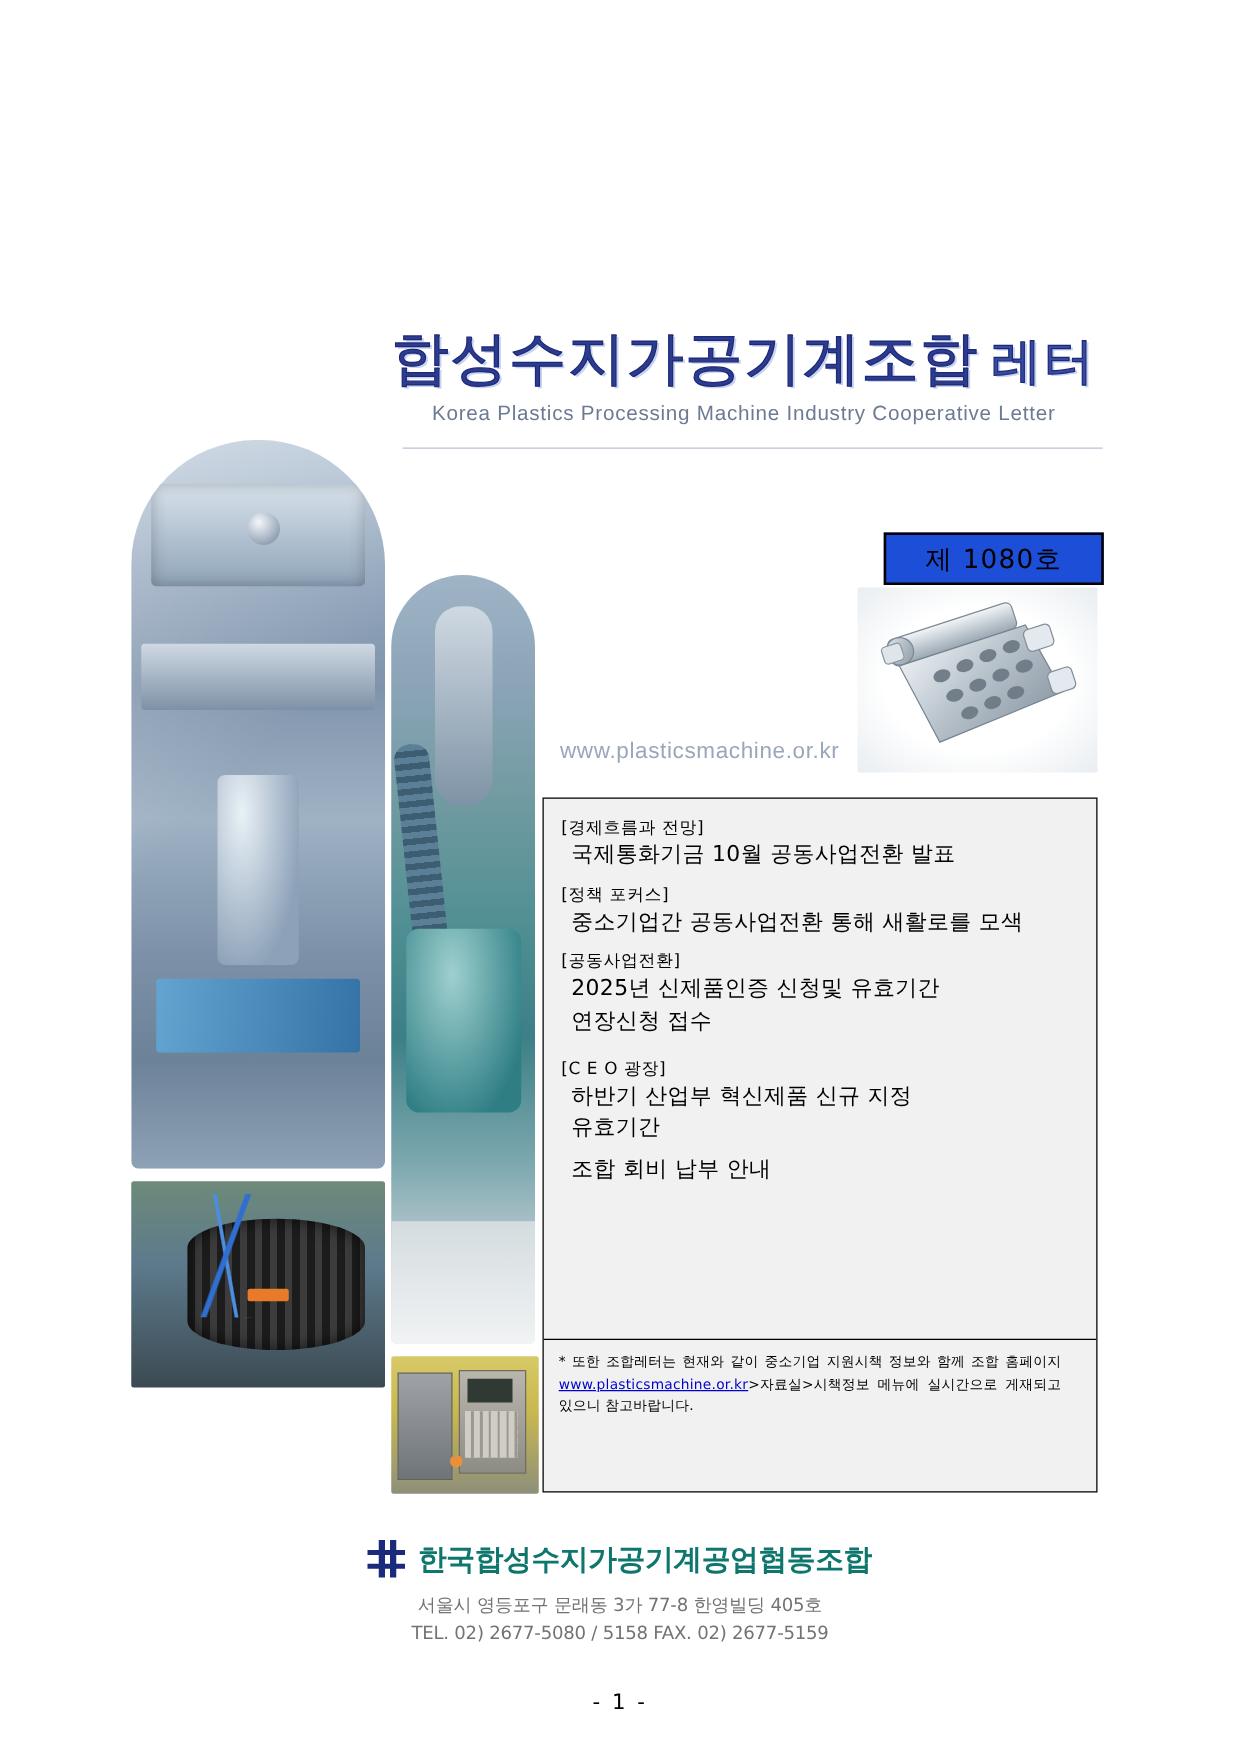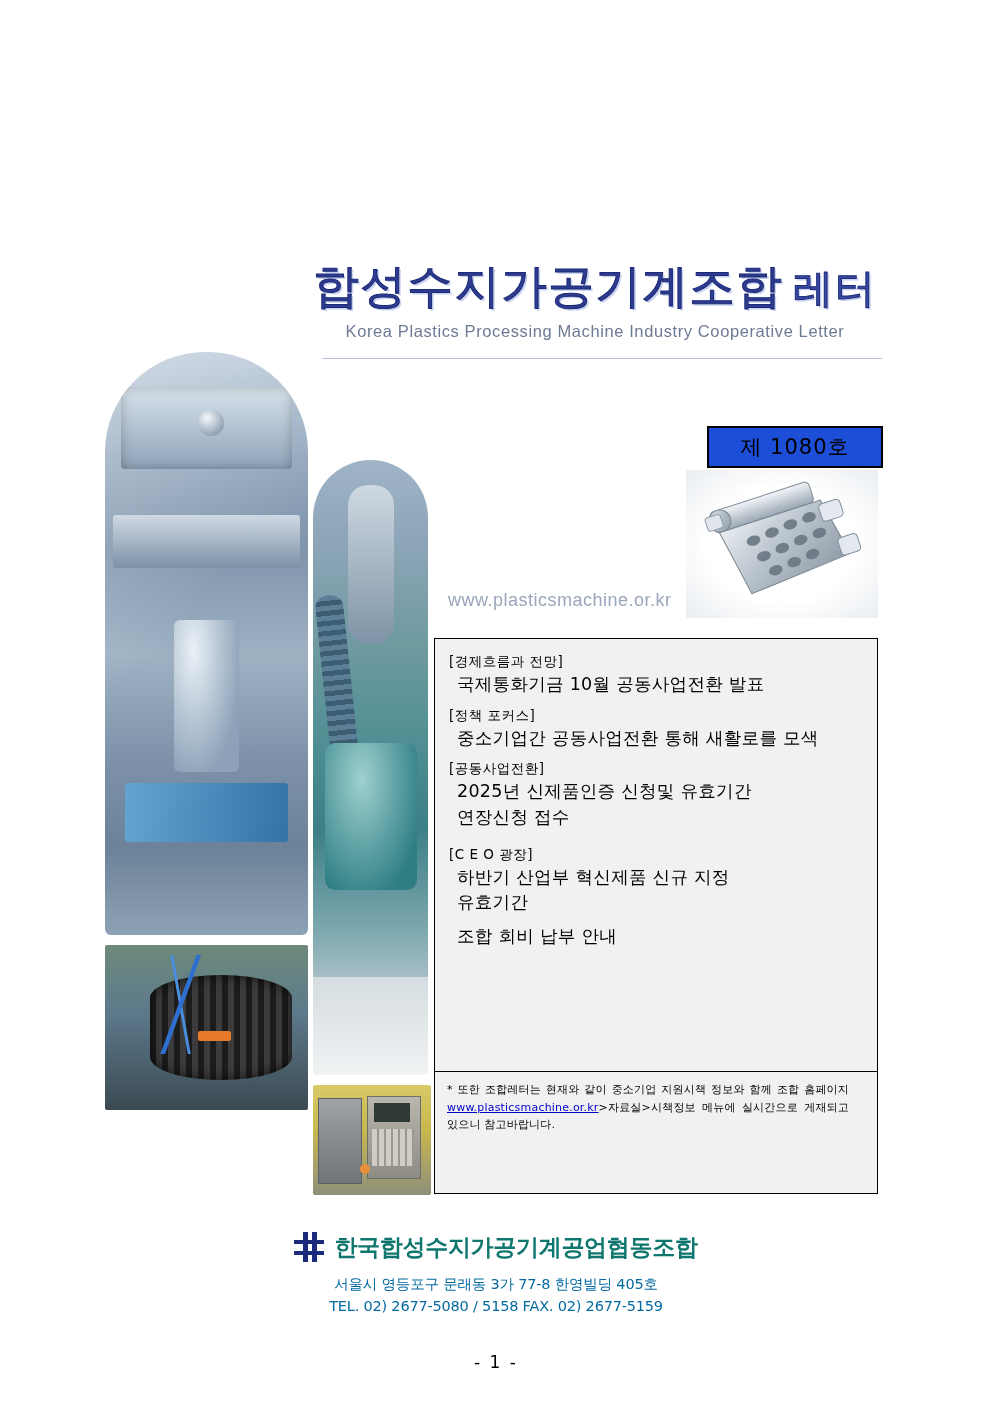--- a/index.html
+++ b/index.html
@@ -305,21 +305,21 @@
     position: absolute; background: #1b2a7a;
   }
   .logo-mark .v1 { left: 9px; top: 0; width: 5px; height: 30px; }
   .logo-mark .v2 { left: 18px; top: 0; width: 5px; height: 30px; }
   .logo-mark .h1 { left: 0; top: 8px; width: 30px; height: 4px; }
   .logo-mark .h2 { left: 0; top: 19px; width: 30px; height: 4px; }
   .footer-addr {
     margin-top: 7px;
     font-family: "DejaVu Sans", sans-serif;
     font-size: 14.5px;
-    color: #0369a1;
+    color: #737373;
     letter-spacing: -0.2px;
     line-height: 1.55;
   }
   .page-num {
     position: absolute;
     left: 0; top: 1352px;
     width: 992px;
     text-align: center;
     font-family: "DejaVu Sans", sans-serif;
     font-size: 17px;

